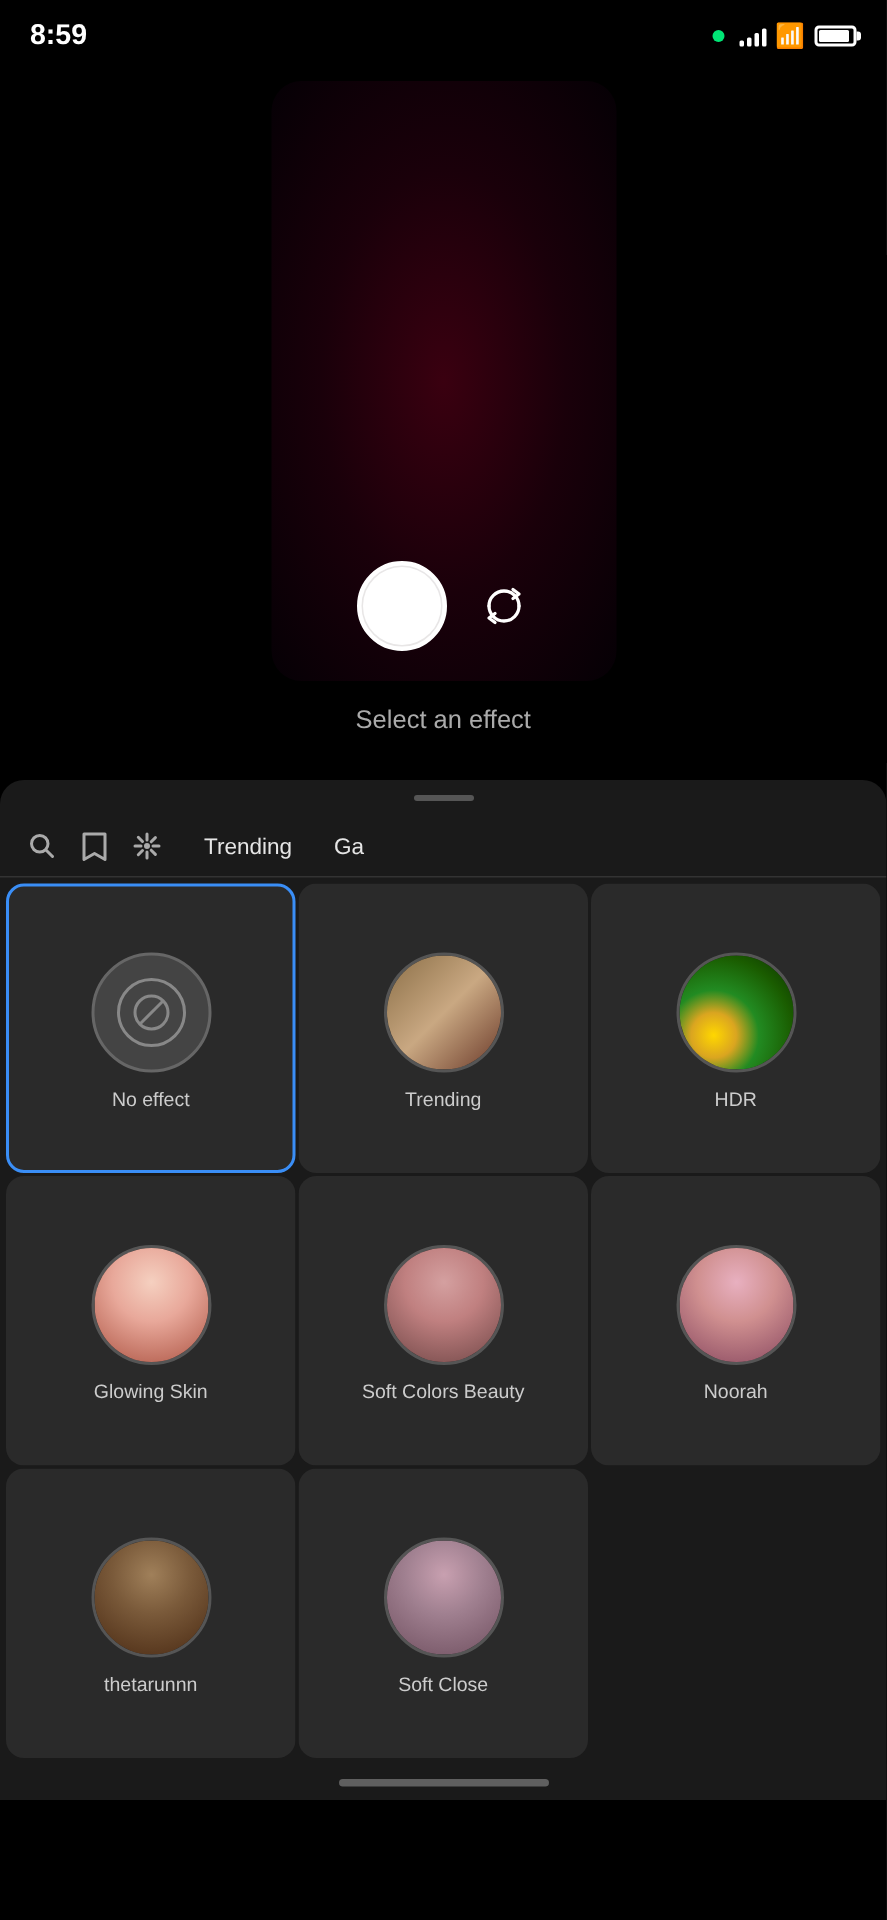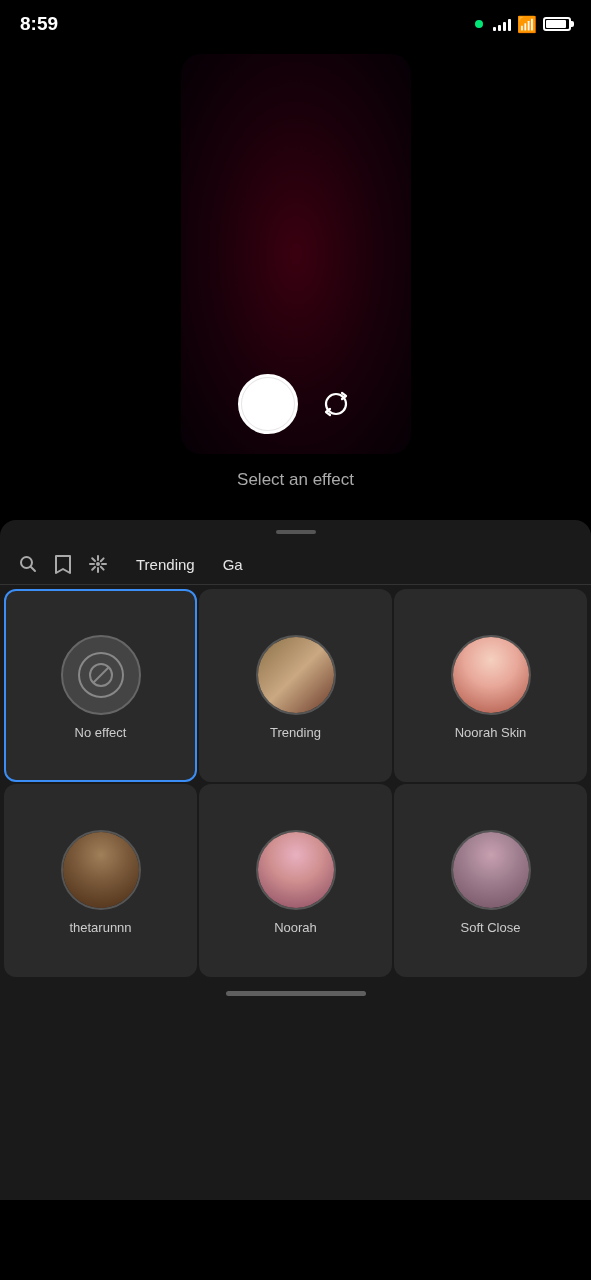--- a/index.html
+++ b/index.html
@@ -369,41 +369,53 @@
     </div>
 
 
     <div class="effect-item">
       <div class="effect-thumbnail">
         <div class="thumb-belight"></div>
       </div>
       <span class="effect-name">Trending</span>
     </div>
 
+    <div class="effect-item">
+      <div class="effect-thumbnail">
+        <div class="thumb-hdr"></div>
+      </div>
+      <span class="effect-name">HDR</span>
+    </div>
 
     <div class="effect-item">
       <div class="effect-thumbnail">
         <div class="thumb-glowing"></div>
       </div>
-      <span class="effect-name">Noorah Skin</span>
-    </div>
-
+      <span class="effect-name">Glowing Skin</span>
+    </div>
+
+    <div class="effect-item">
+      <div class="effect-thumbnail">
+        <div class="thumb-softcolors"></div>
+      </div>
+      <span class="effect-name">Soft Colors Beauty</span>
+    </div>
+
+    <div class="effect-item">
+      <div class="effect-thumbnail">
+        <div class="thumb-noorah"></div>
+      </div>
+      <span class="effect-name">Noorah</span>
+    </div>
 
     <div class="effect-item">
       <div class="effect-thumbnail">
         <div class="thumb-thetarunnn"></div>
       </div>
       <span class="effect-name">thetarunnn</span>
-    </div>
-
-    <div class="effect-item">
-      <div class="effect-thumbnail">
-        <div class="thumb-noorah"></div>
-      </div>
-      <span class="effect-name">Noorah</span>
     </div>
 
     <div class="effect-item">
       <div class="effect-thumbnail">
         <div class="thumb-softclose"></div>
       </div>
       <span class="effect-name">Soft Close</span>
     </div>
 
   </div>

